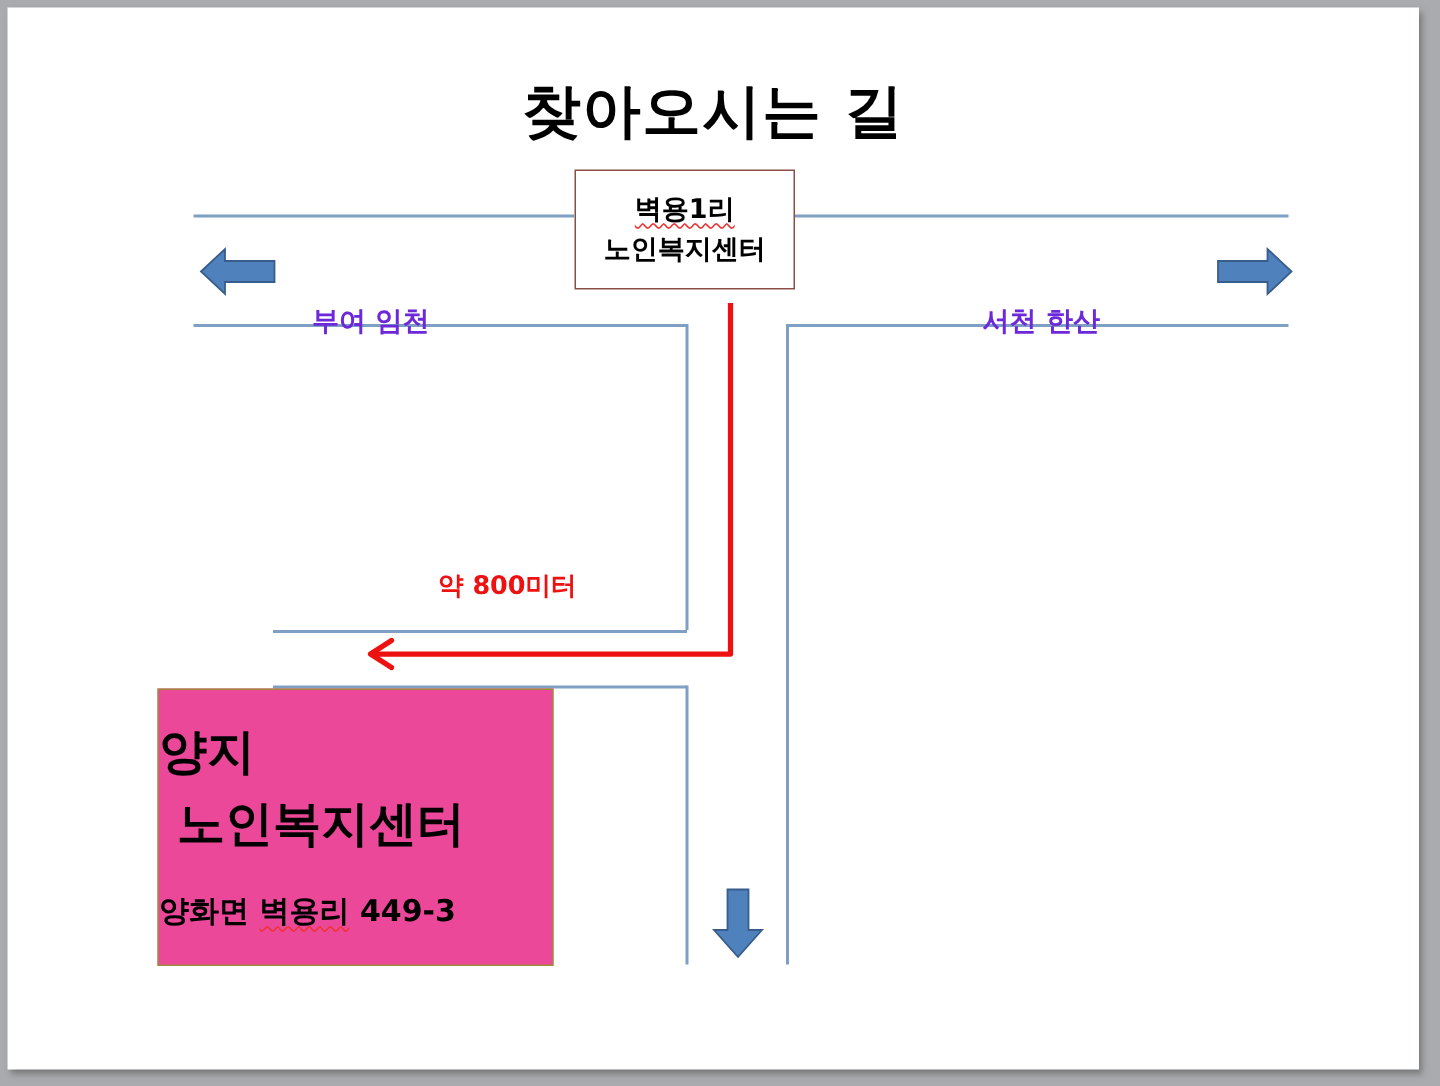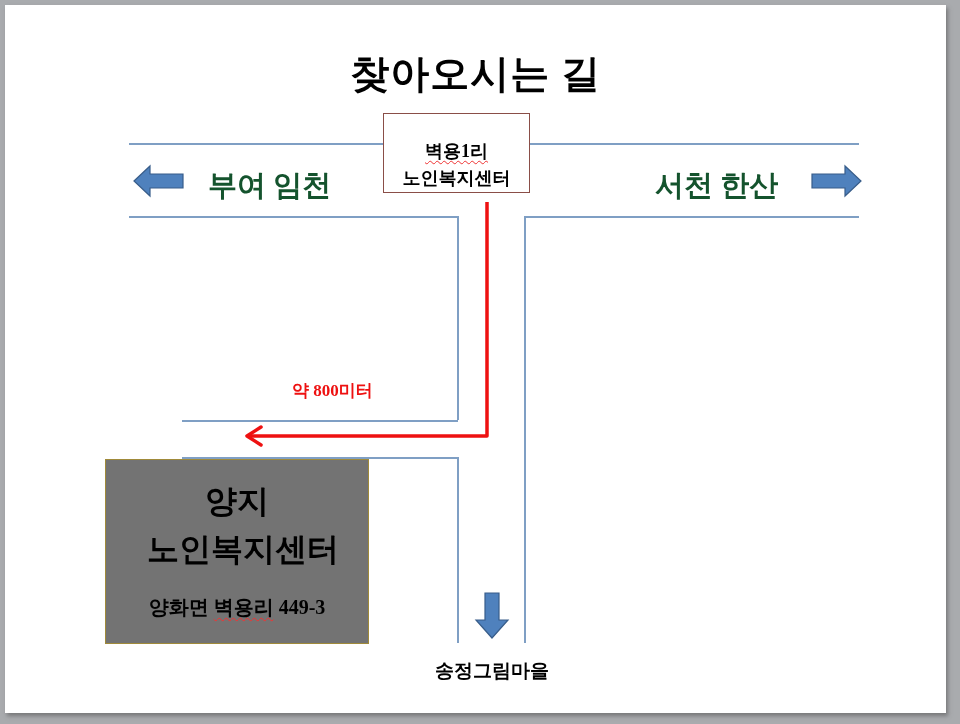--- a/index.html
+++ b/index.html
@@ -8,42 +8,42 @@
       background: #a9abae;
       position: relative; overflow: hidden;
       font-family: "DejaVu Sans", "Liberation Sans", sans-serif;
     }
     .slide {
       position: absolute; left: 5px; top: 5px;
       width: 941px; height: 708px;
       background: #ffffff;
       box-shadow: 2px 3px 4px rgba(80,80,80,0.55);
     }
-    .abs { position: absolute; font-family: Liberation Serif, serif; }
+    .abs { position: absolute; }
     .title {
       left: 0; top: 42px; width: 941px; text-align: center;
       font-size: 39px; font-weight: bold; color: #000;
       letter-spacing: 1px;
     }
     .road { position: absolute; background: #7f9fc4; }
     .h { height: 1.5px; }
     .v { width: 1.5px; }
     .stop-box {
       left: 378px; top: 108px; width: 145px; height: 78px;
       border: 1.5px solid #8a4e47; background: #fff;
-      display: flex; flex-direction: column; justify-content: flex-end; align-items: center;
+      display: flex; flex-direction: column; justify-content: center; align-items: center;
       font-size: 18px; font-weight: bold; line-height: 27px; color: #000;
     }
     .stop-box .ul { text-decoration: underline wavy #e33; text-decoration-thickness: 1px; text-underline-offset: 3px; }
-    .dir-label { font-size: 29px; font-weight: bold; color: #14532d; }
+    .dir-label { font-size: 18px; font-weight: bold; color: #6d28d9; margin-top: 36px; }
     .red-label { font-size: 17px; font-weight: bold; color: #ee1111; }
     .center-box {
       left: 100px; top: 454px; width: 262px; height: 183px;
-      background: #737373; border: 1.5px solid #a08a3a;
-      text-align: center; color: #000;
+      background: #ec4899; border: 1.5px solid #a08a3a;
+      text-align: left; color: #000;
     }
     .center-box .name1 { position: absolute; left: 0; right: 0; top: 20px; font-size: 32px; font-weight: bold; }
     .center-box .name2 { position: absolute; left: 0; right: 0; top: 68px; font-size: 32px; font-weight: bold; margin-left: 12px; }
     .center-box .addr { position: absolute; left: 0; right: 0; top: 134px; font-size: 20px; font-weight: bold; }
     .center-box .addr .ul { text-decoration: underline wavy #e33; text-decoration-thickness: 1px; text-underline-offset: 3px; }
     .bottom-label { font-size: 19px; font-weight: bold; color: #000; }
     svg { position: absolute; overflow: visible; }
   </style>
 </head>
 <body>
@@ -87,15 +87,14 @@
 
   <div class="abs center-box">
     <div class="name1">양지</div>
     <div class="name2">노인복지센터</div>
     <div class="addr"><span>양화면 </span><span class="ul">벽용리</span><span> 449-3</span></div>
   </div>
 
   <svg style="left:470px; top:587px;" width="34" height="48" viewBox="0 0 34 48">
     <polygon points="10,1 24,1 24,28 33,28 17,46 1,28 10,28" fill="#4f81bd" stroke="#385d8a" stroke-width="1.2"></polygon>
   </svg>
-  <div class="abs bottom-label" style="left:430px; top:653px;">송정그림마을</div>
 
 </div>
 
 </body></html>

